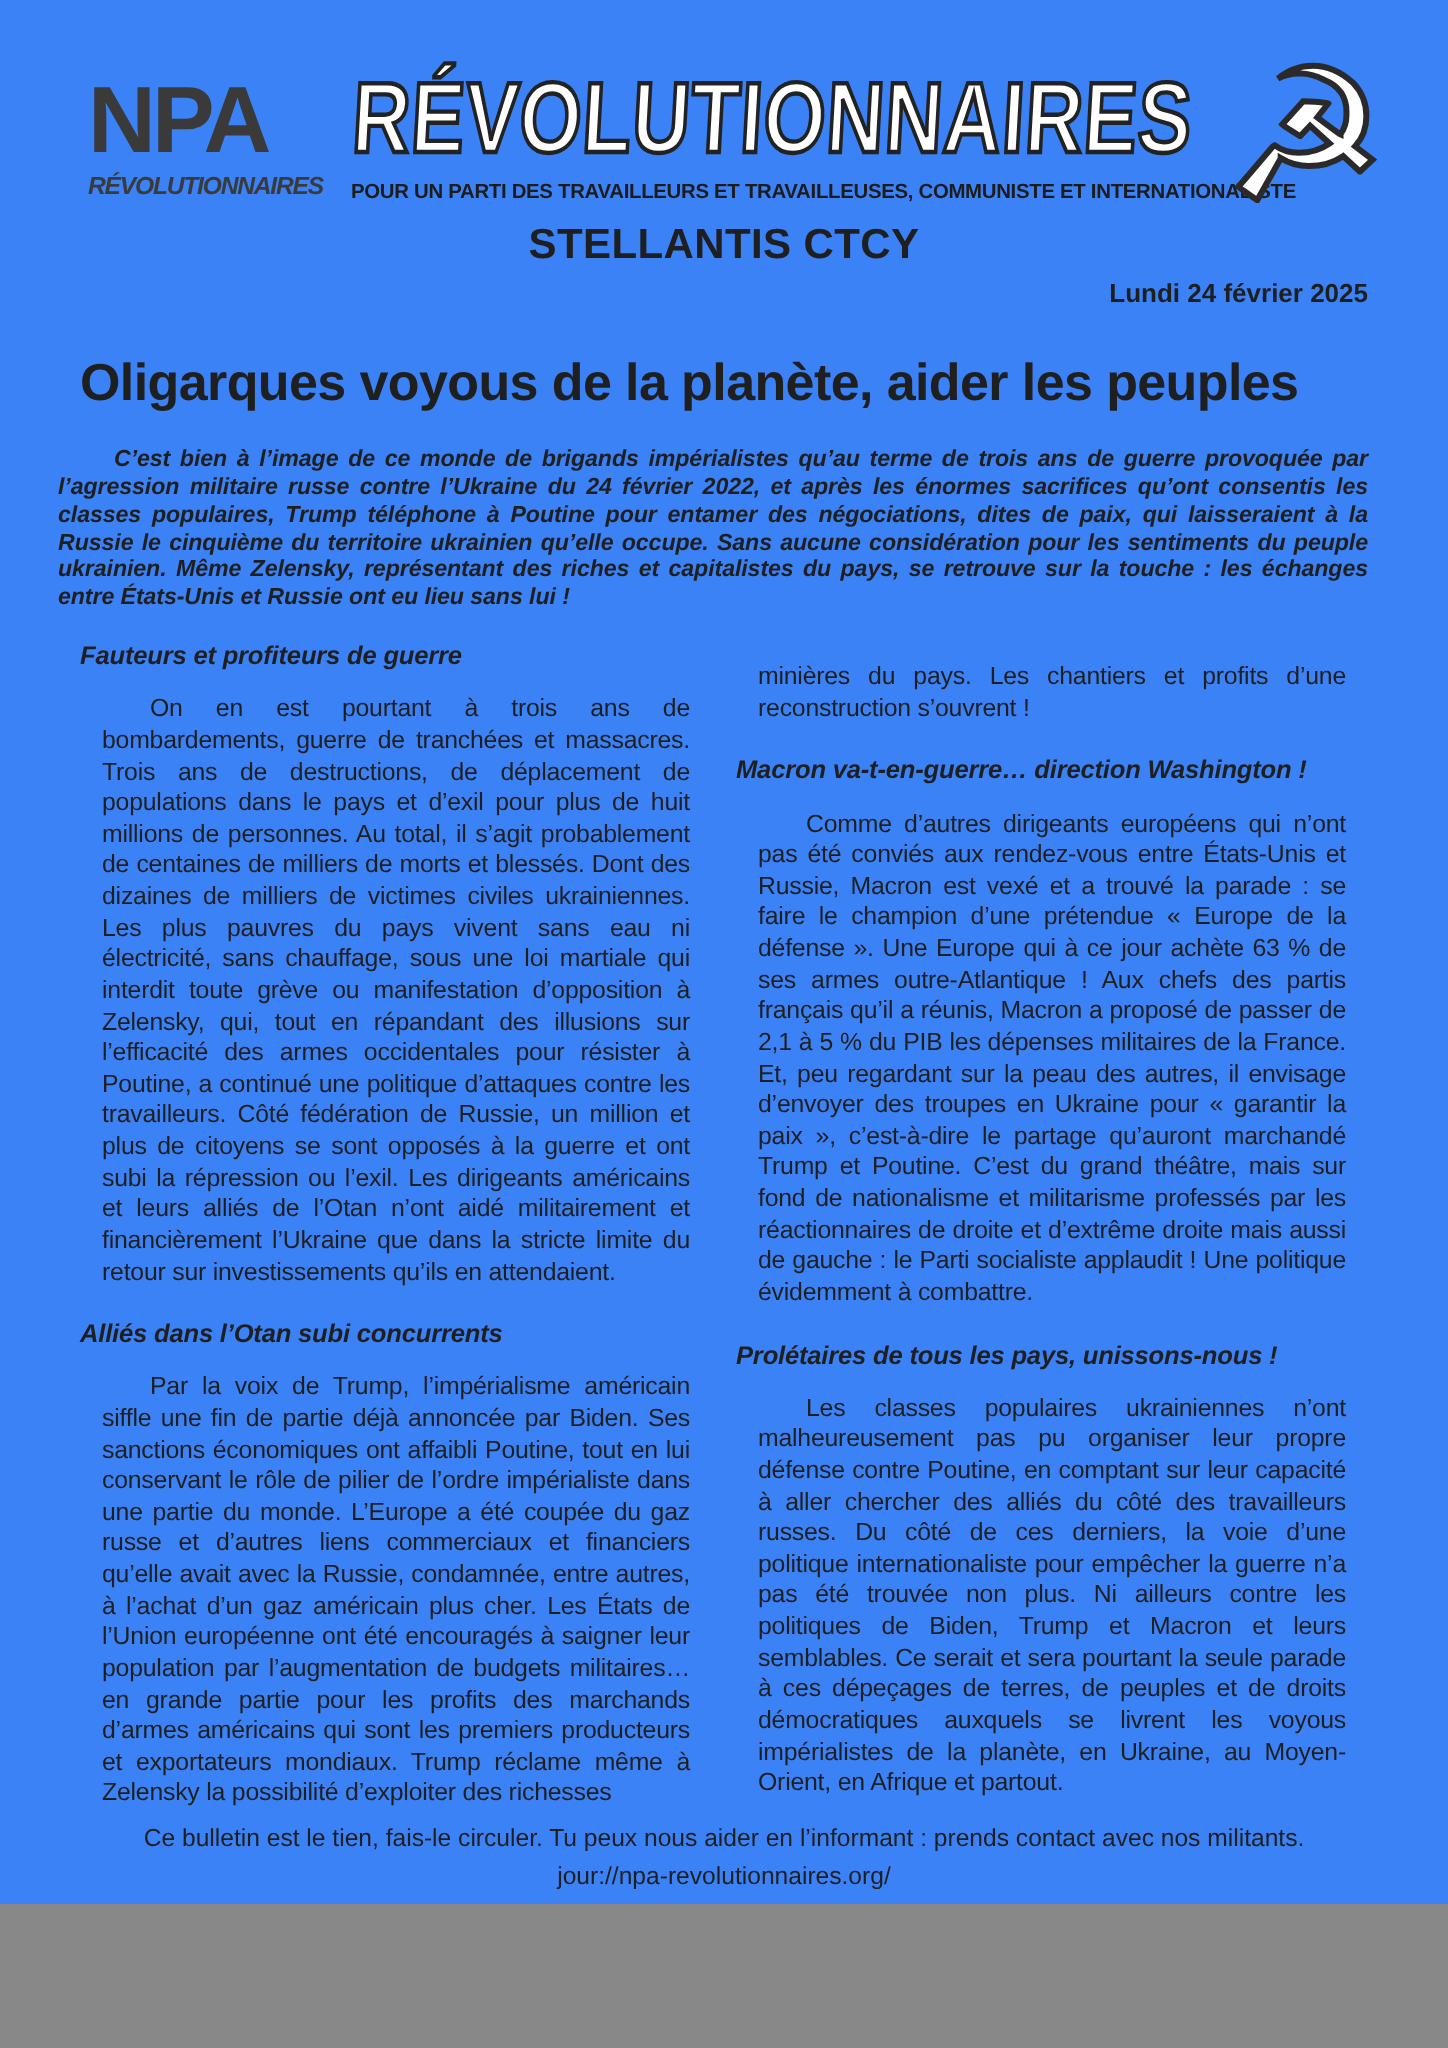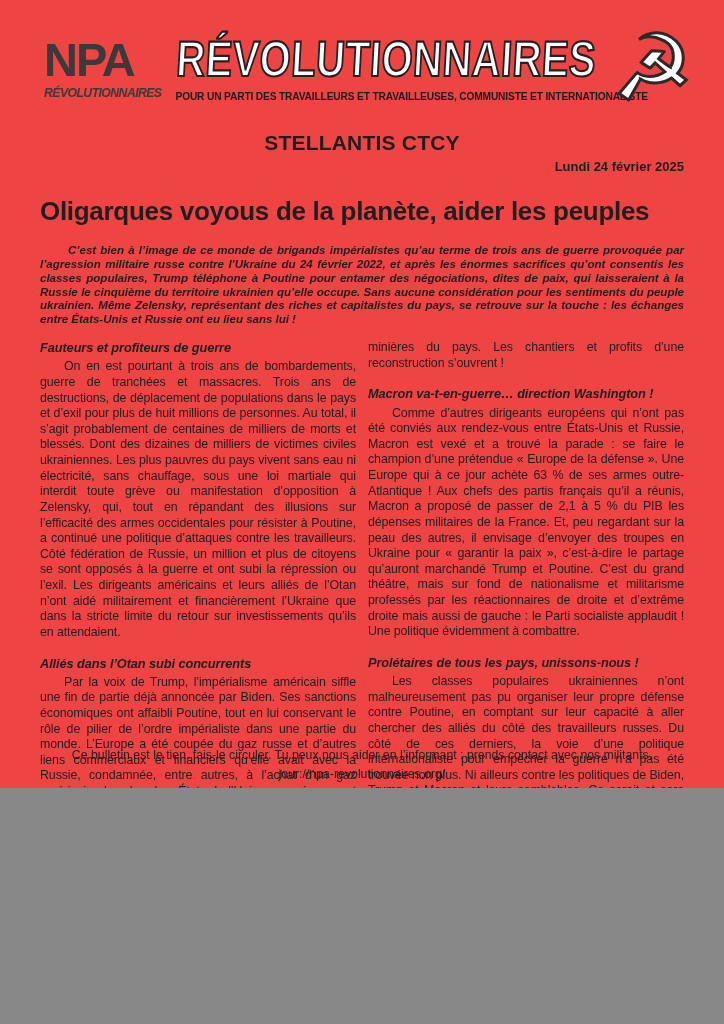--- a/index.html
+++ b/index.html
@@ -1,20 +1,20 @@
 <!DOCTYPE html>
 <html lang="fr"><head>
 <meta charset="utf-8">
 <style>
   html,body{margin:0;padding:0;background:#888;}
   .page{
     position:relative;
-    width:724px;height:788px;
+    width:724px;height:952px;
     margin:0 auto;
-    background:#ef4444;
+    background:#3b82f6;
     color:#1f1f1f;
     font-family:"Liberation Sans",sans-serif;
     overflow:hidden;
     box-sizing:border-box;
   }
   
   .header{
     display:flex;align-items:flex-start;
     padding:34px 30px 0 44px;gap:14px;
   }
@@ -47,53 +47,53 @@
     font-family:"DejaVu Sans",sans-serif;
     font-size:92px;line-height:0.9;
     color:#ffffff;
     -webkit-text-stroke:3px #2a2a2a;
     text-stroke:3px #2a2a2a;
     margin-top:-6px;
   }
   
   .doc-title{
     text-align:center;font-size:21px;font-weight:bold;
-    margin-top:20px;letter-spacing:0.2px;
+    margin-top:0;letter-spacing:0.2px;
   }
   .doc-date{
     text-align:right;font-size:13px;
     padding:4px 40px 0 0;
     font-weight:bold;
   }
   .headline{
     font-size:26px;font-weight:bold;
     padding:22px 40px 0 40px;letter-spacing:-0.3px;
   }
   
   .intro{
-    padding:16px 40px 0 40px;
+    padding:16px 40px 0 29px;
     font-size:11.6px;font-weight:bold;font-style:italic;
     line-height:1.2;text-align:justify;
     text-indent:28px;
     letter-spacing:-0.05px;
   }
   
   .columns{
     display:flex;gap:12px;
     padding:14px 40px 0 40px;
     font-size:12.4px;line-height:1.26;
     letter-spacing:-0.1px;
   }
   .col{flex:1 1 0;min-width:0;text-align:justify;}
   .sec-heading{
     font-weight:bold;font-style:italic;
     margin:0 0 3px 0;font-size:12.8px;
   }
   .sec-heading.spaced{margin-top:15px;}
-  .col p{margin:0;text-indent:24px;}
+  .col p{margin:11px;text-indent:24px;}
   .col p.no-indent{text-indent:0;}
   
   .footer{
     position:absolute;left:0;right:0;bottom:4px;
     text-align:center;font-size:12.3px;line-height:1.55;
     padding:0 30px;
   }
 </style>
 </head>
 <body>

